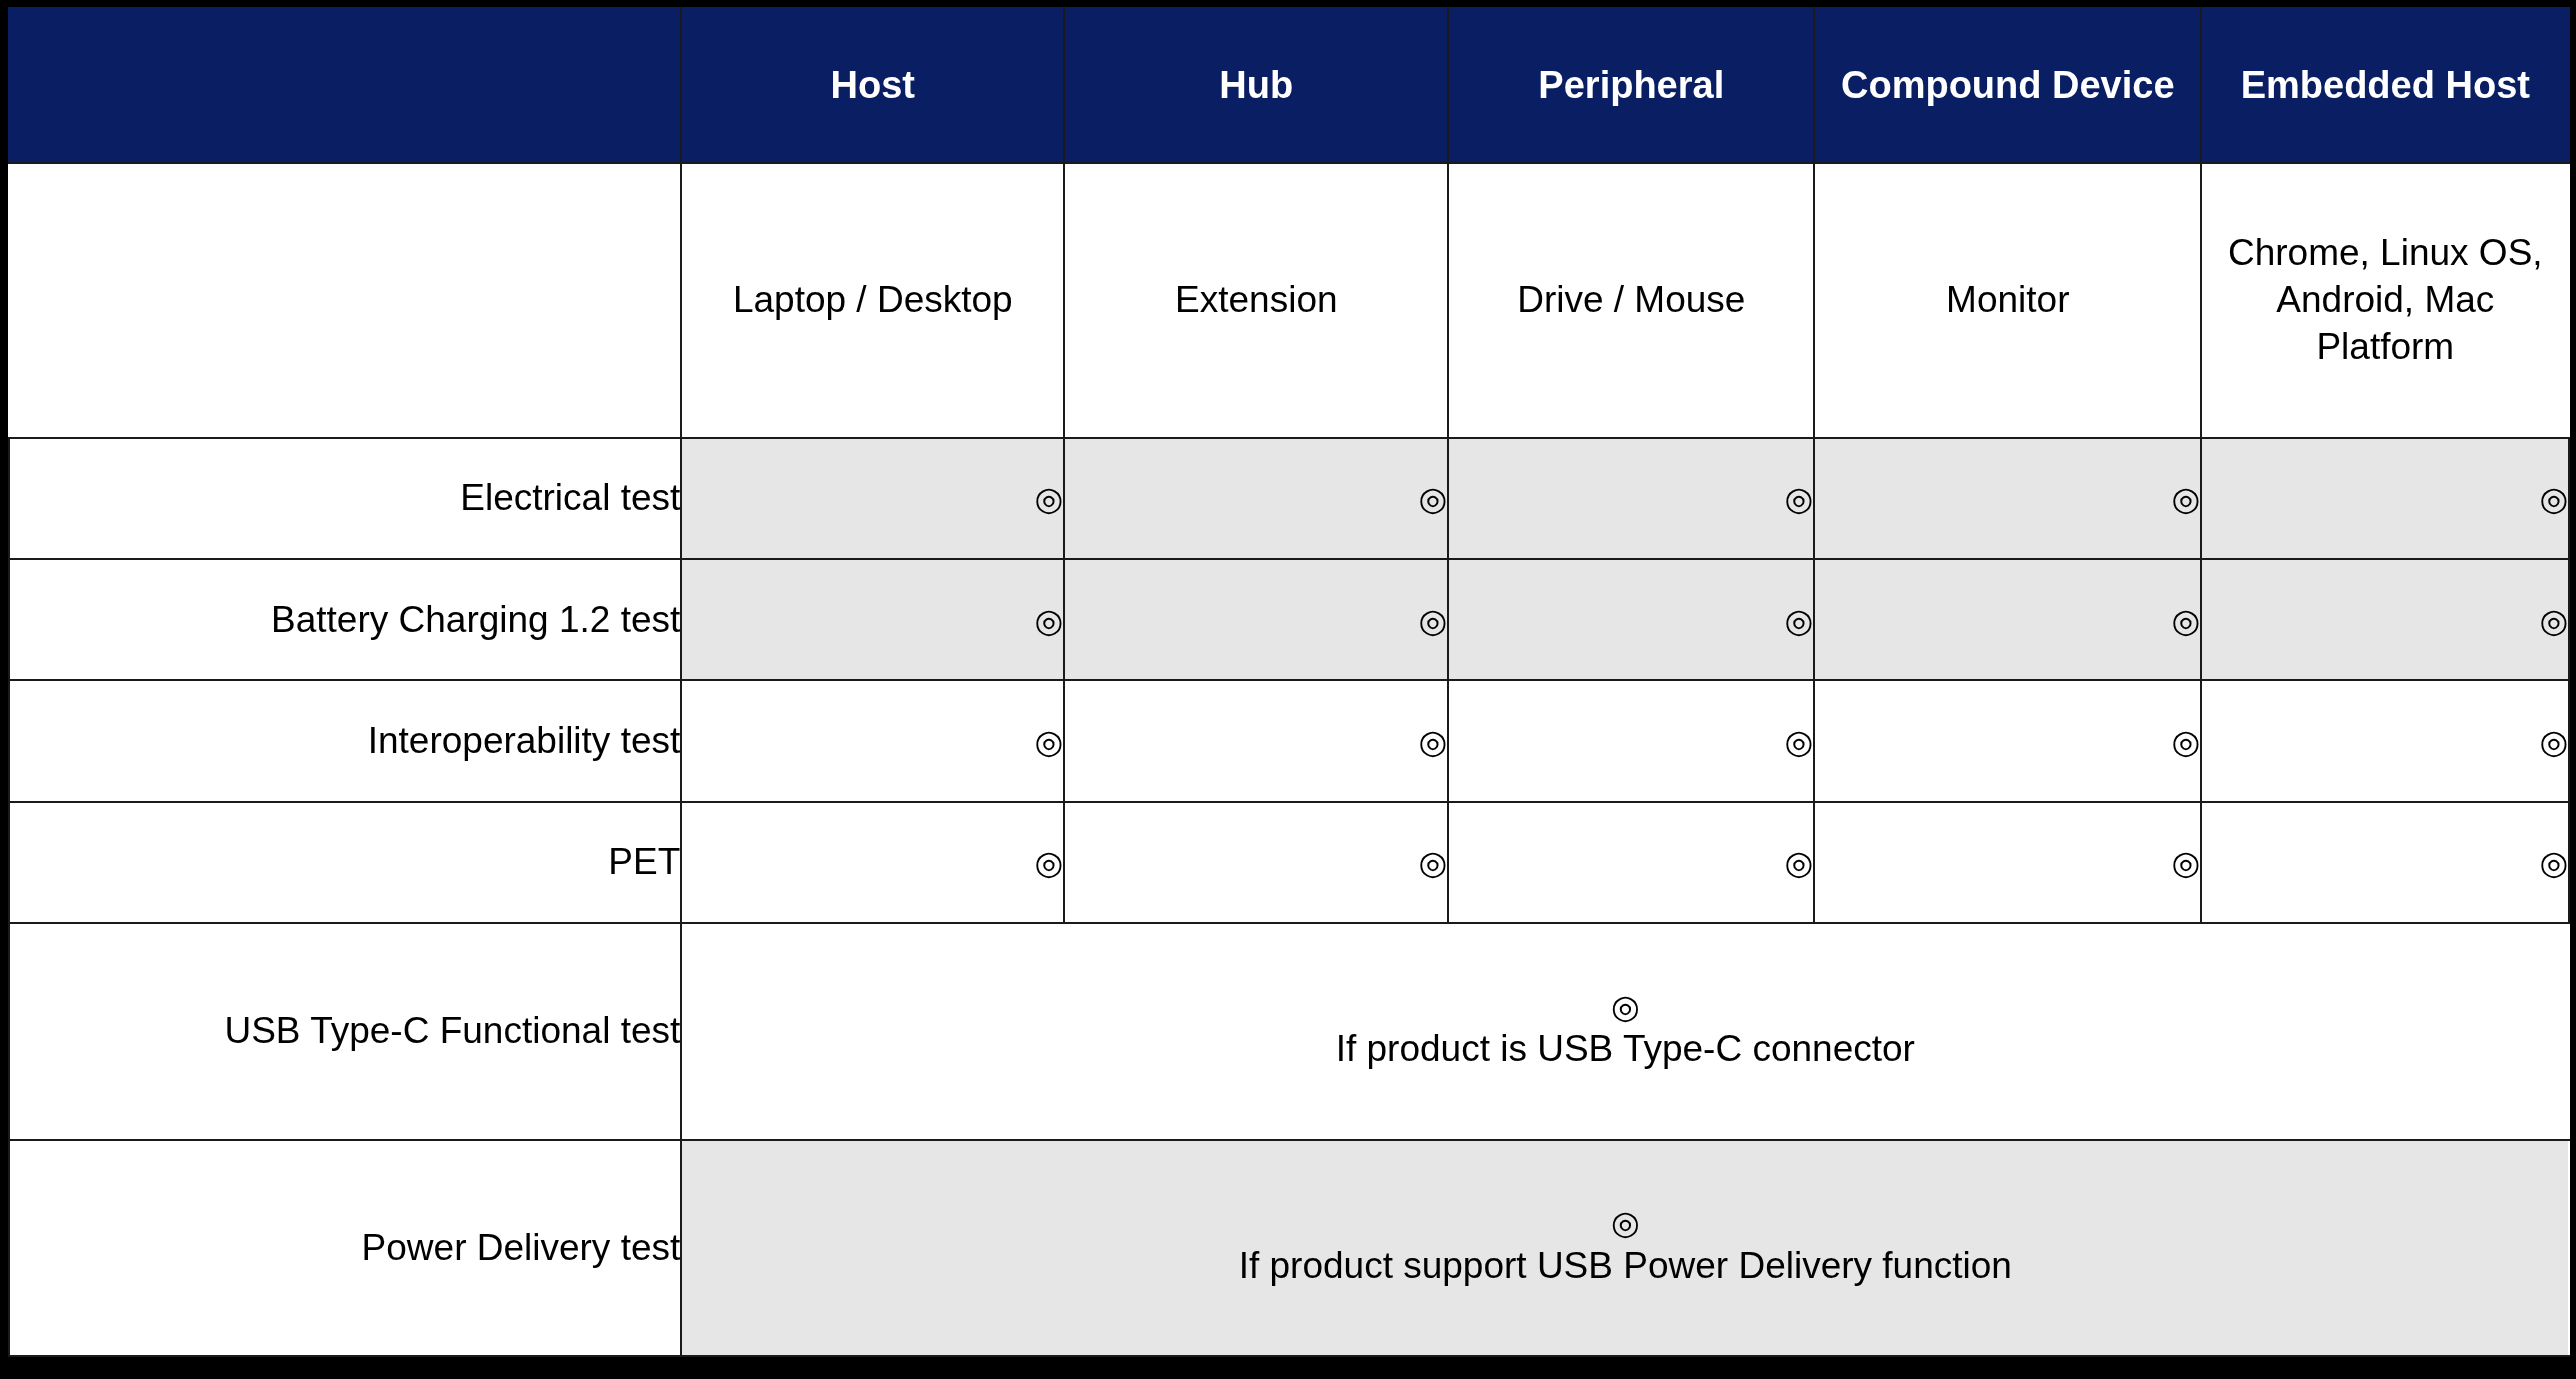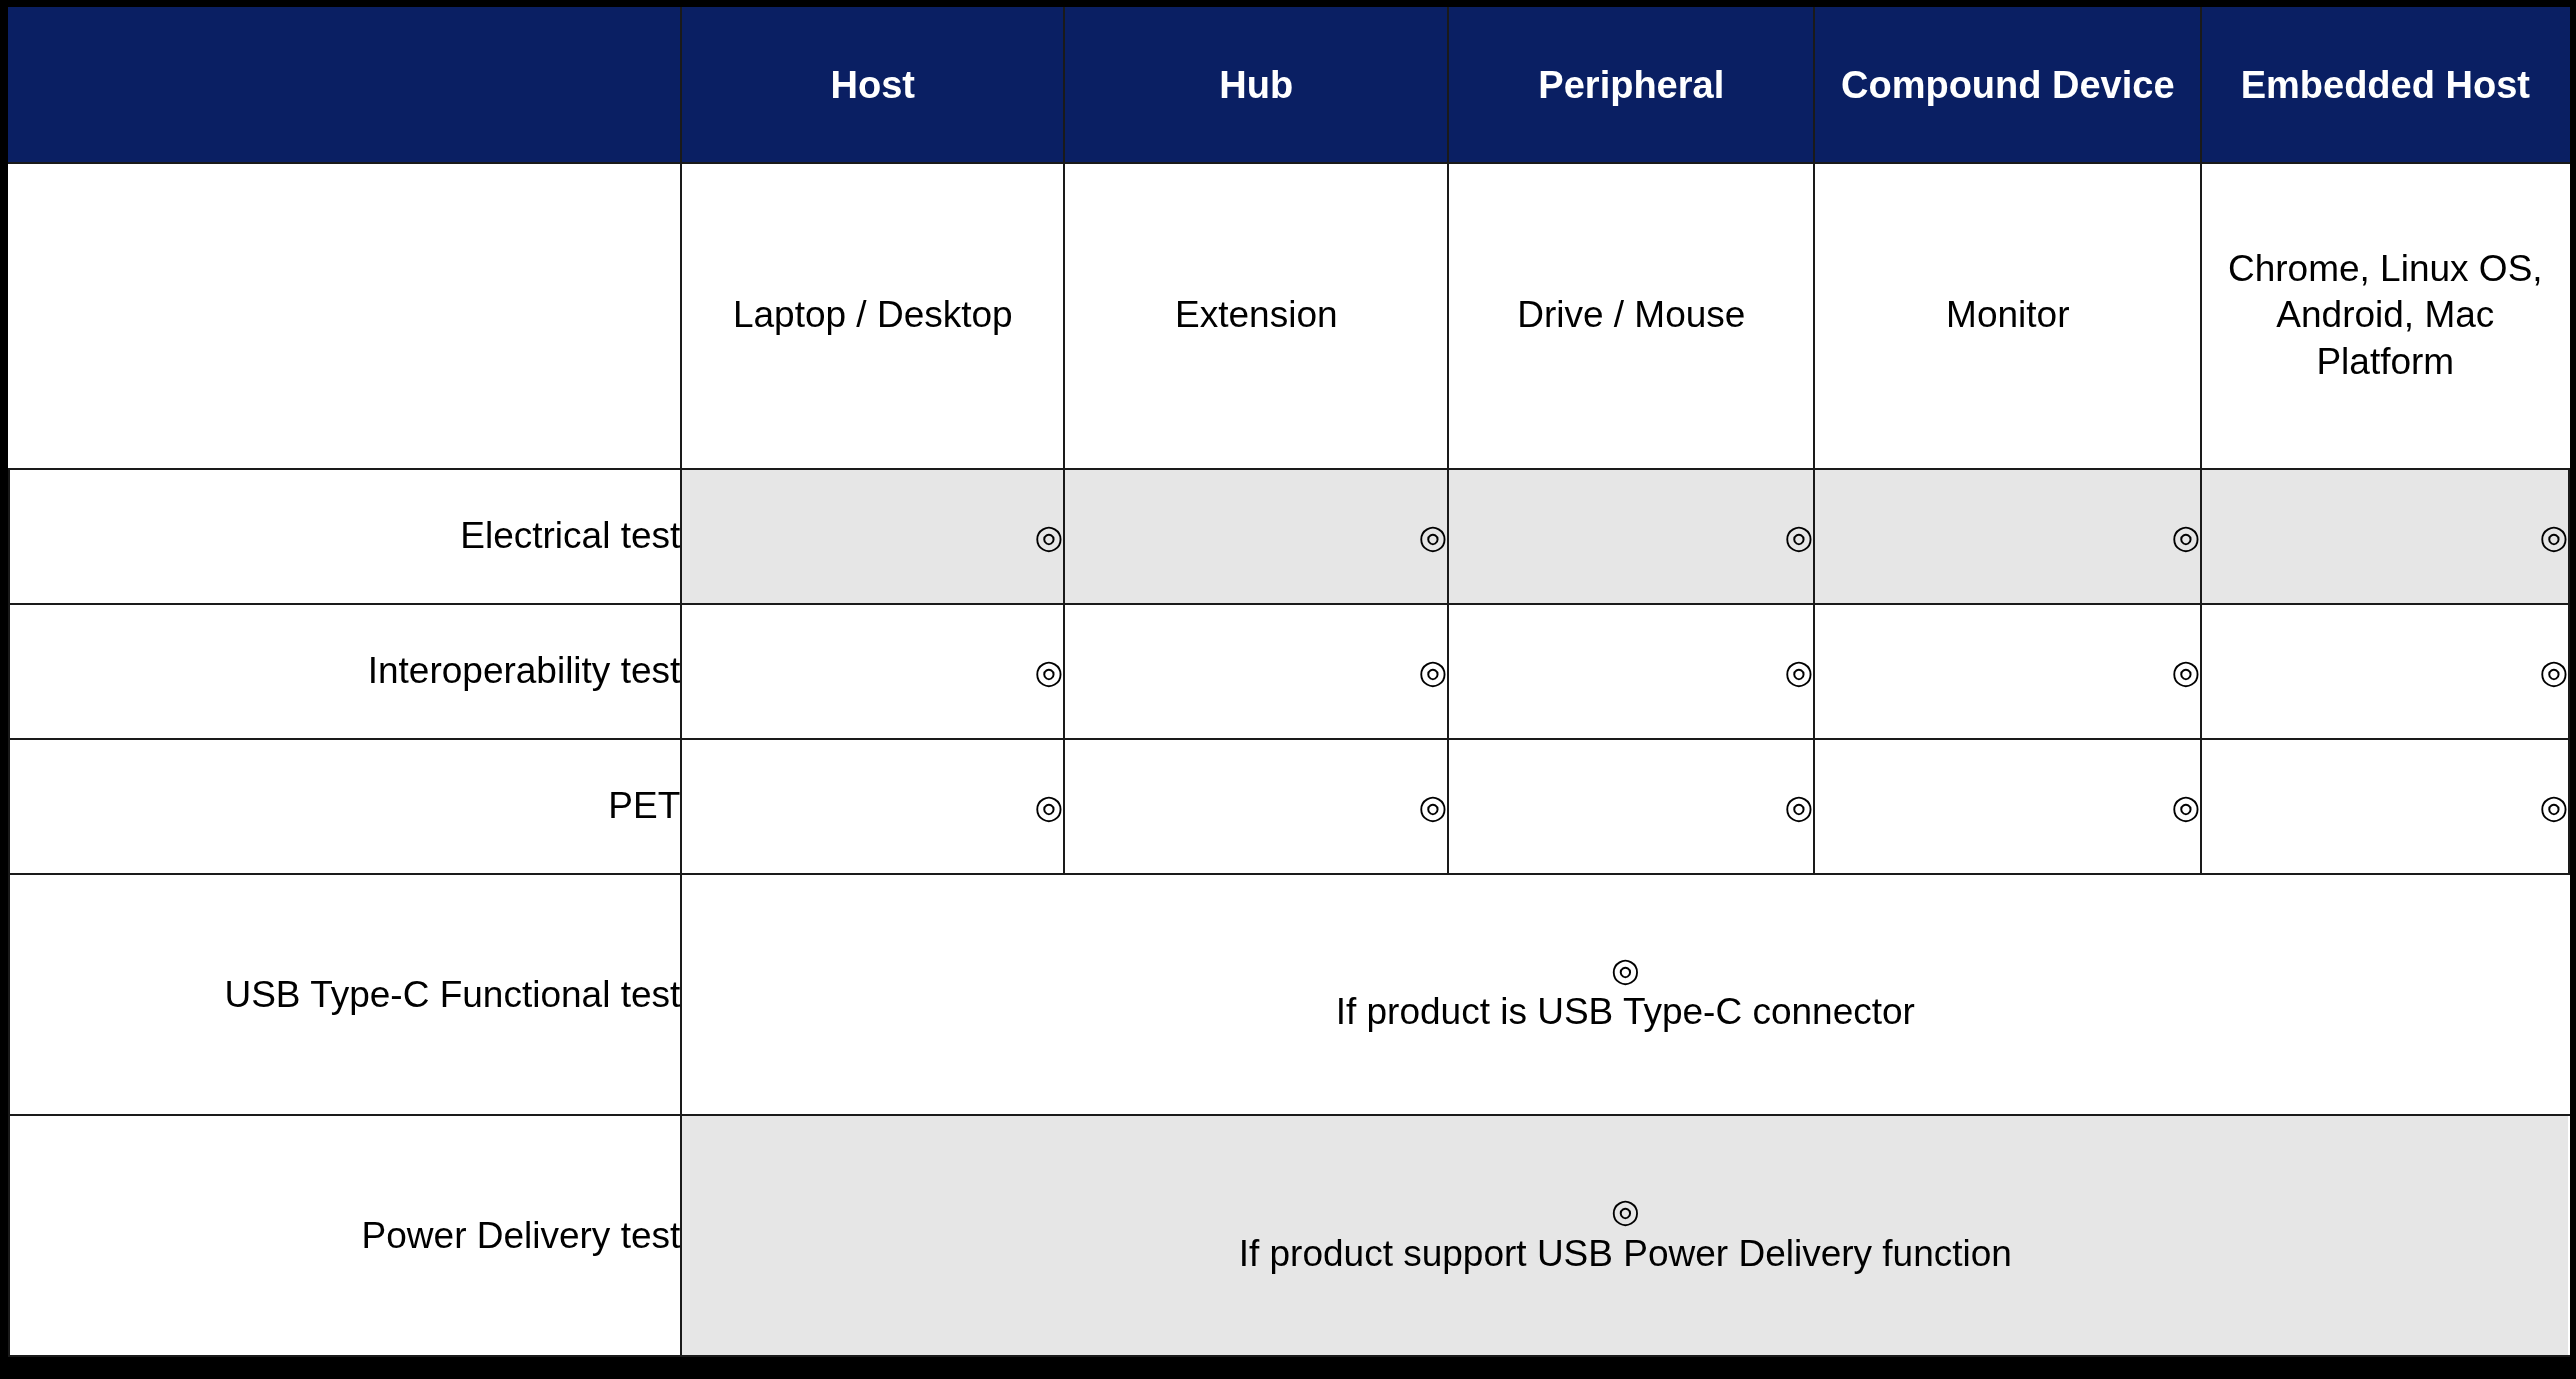--- a/index.html
+++ b/index.html
@@ -176,20 +176,28 @@
       <tr class="data-row shaded">
         <td class="label-col">Electrical test</td>
         <td class="mark-col"><span class="mark">◎</span></td>
         <td class="mark-col"><span class="mark">◎</span></td>
         <td class="mark-col"><span class="mark">◎</span></td>
         <td class="mark-col"><span class="mark">◎</span></td>
         <td class="mark-col last-col"><span class="mark">◎</span></td>
       </tr>
 
 
+      <tr class="data-row shaded">
+        <td class="label-col">Battery Charging 1.2 test</td>
+        <td class="mark-col"><span class="mark">◎</span></td>
+        <td class="mark-col"><span class="mark">◎</span></td>
+        <td class="mark-col"><span class="mark">◎</span></td>
+        <td class="mark-col"><span class="mark">◎</span></td>
+        <td class="mark-col last-col"><span class="mark">◎</span></td>
+      </tr>
 
       <tr class="data-row">
         <td class="label-col">Interoperability test</td>
         <td class="mark-col"><span class="mark">◎</span></td>
         <td class="mark-col"><span class="mark">◎</span></td>
         <td class="mark-col"><span class="mark">◎</span></td>
         <td class="mark-col"><span class="mark">◎</span></td>
         <td class="mark-col last-col"><span class="mark">◎</span></td>
       </tr>
 

